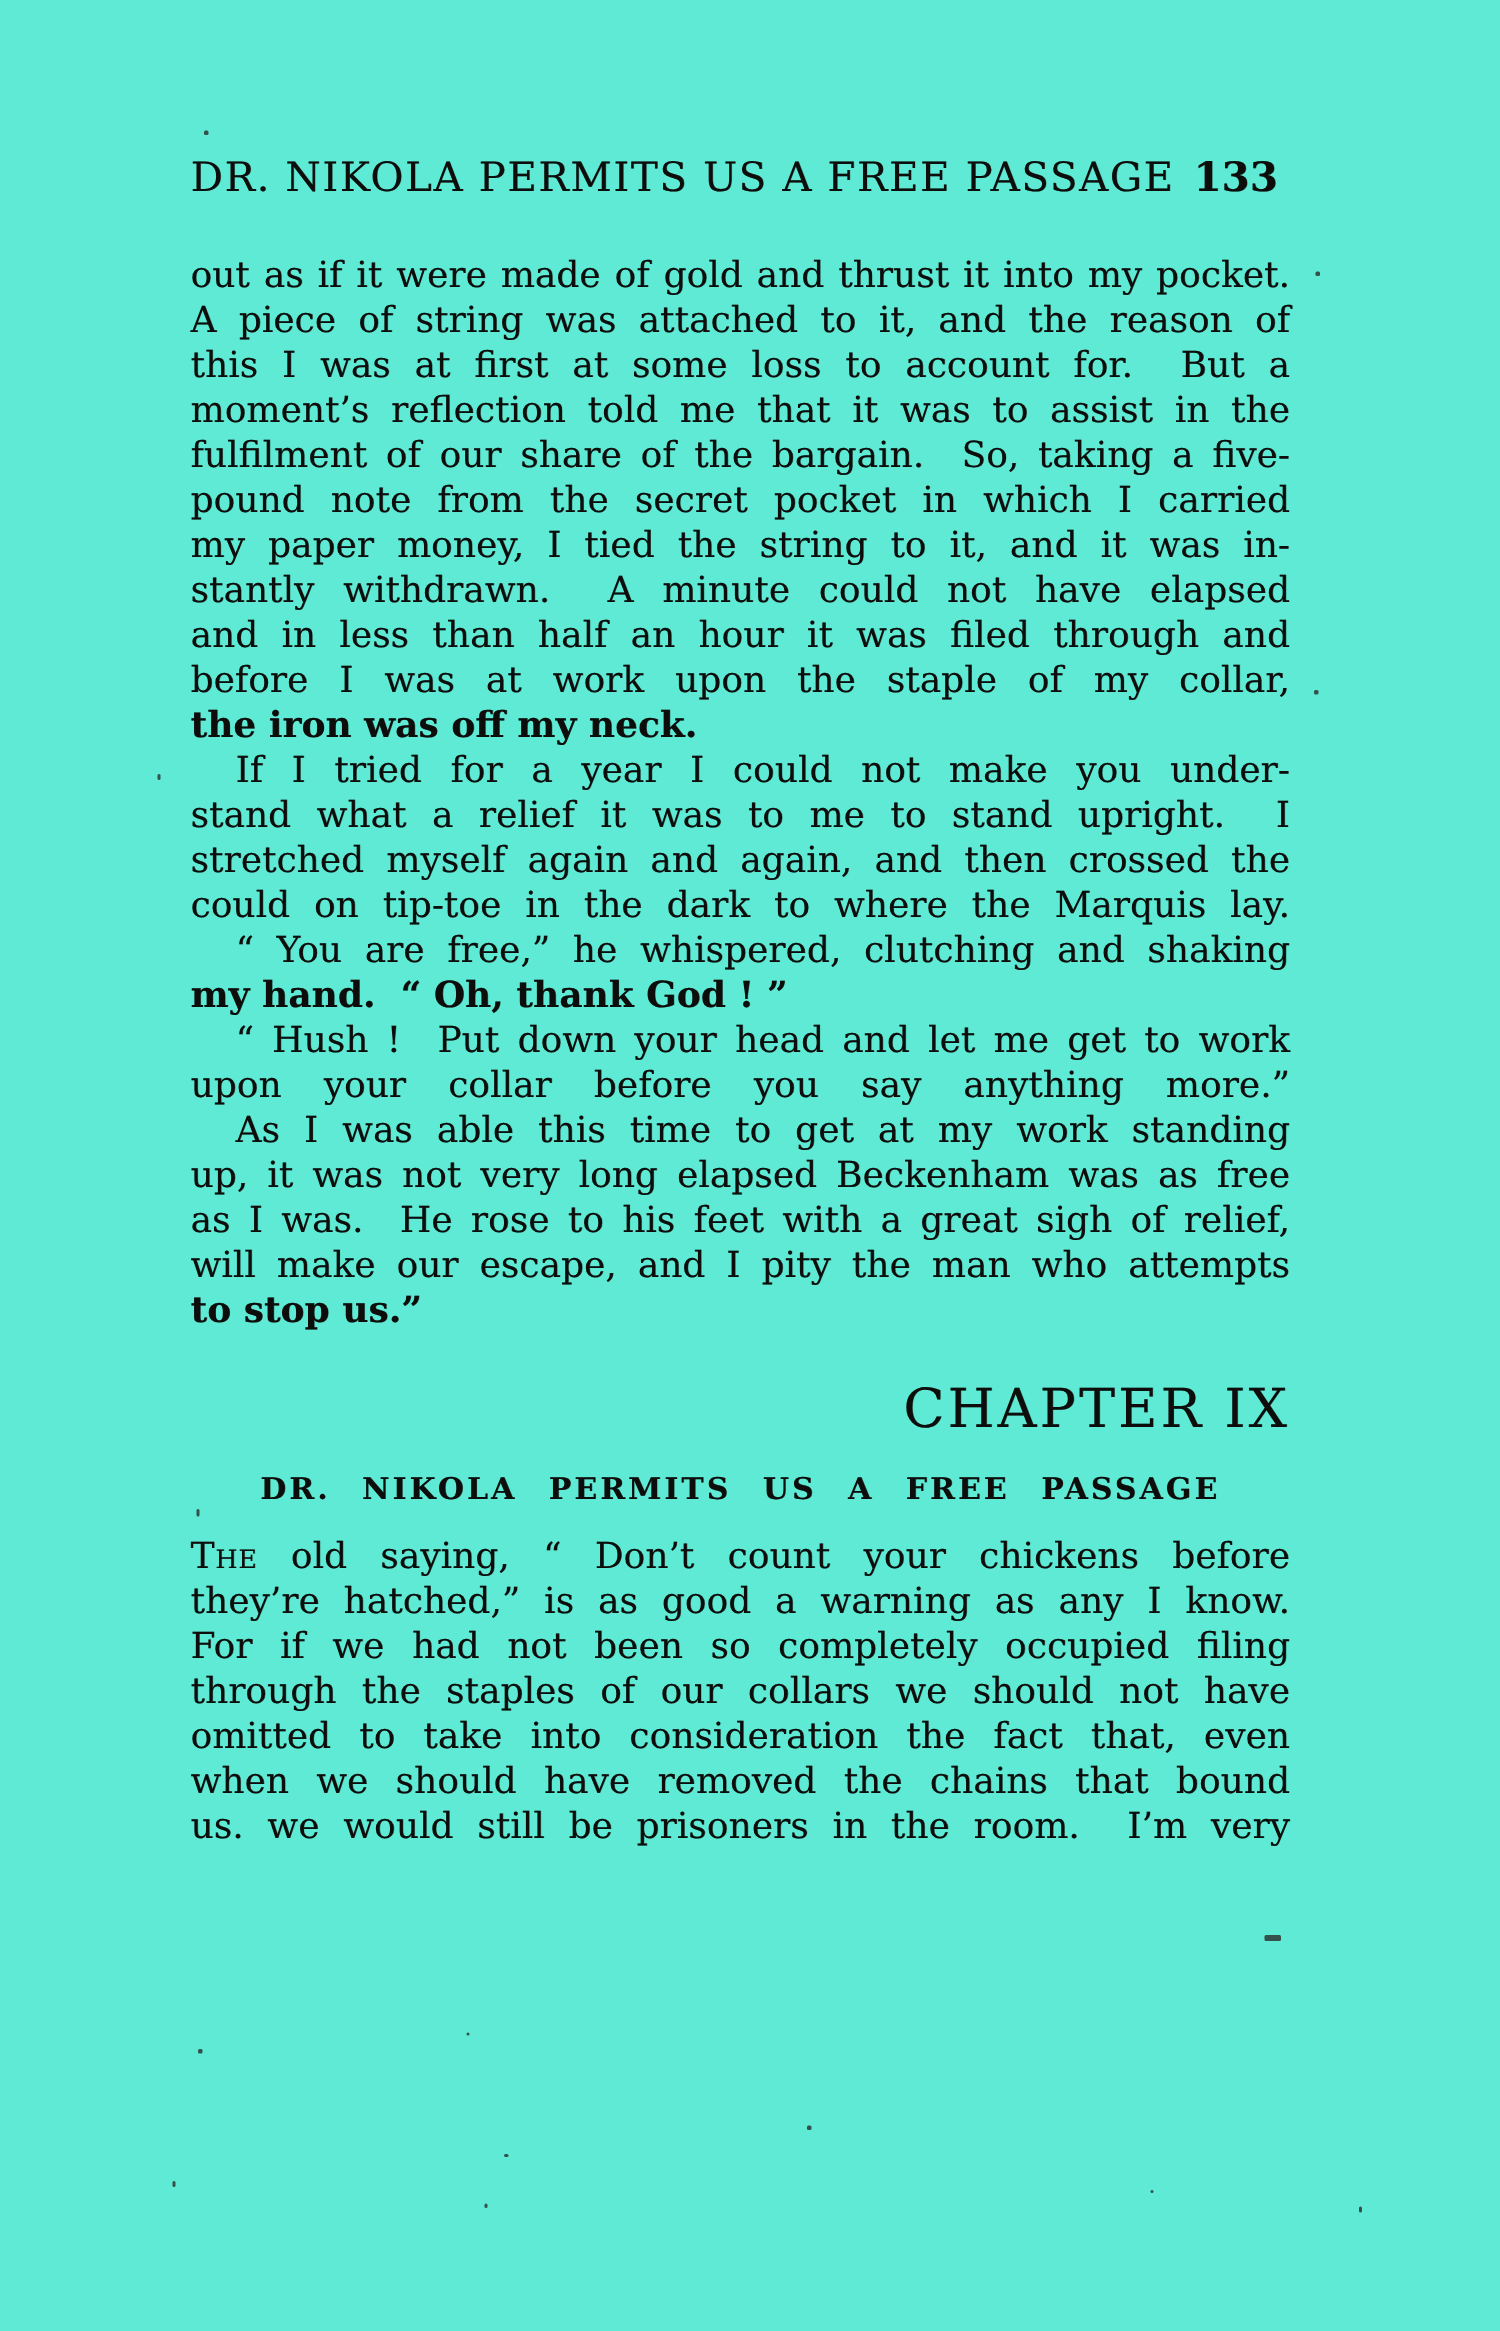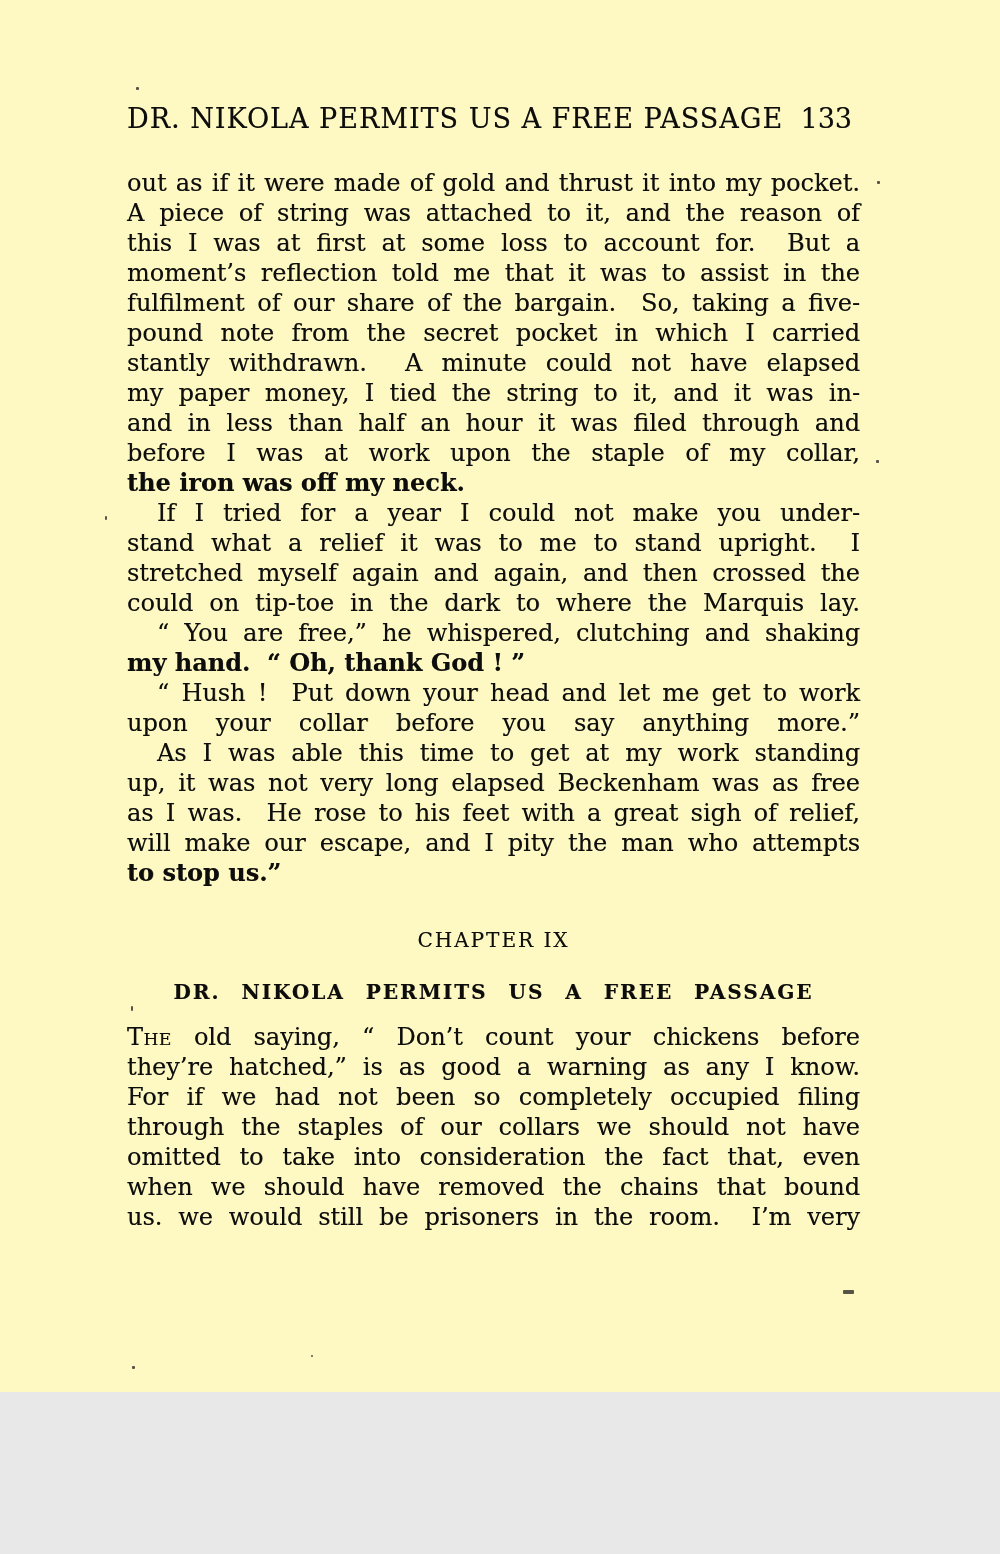--- a/index.html
+++ b/index.html
@@ -1,47 +1,47 @@
 <!DOCTYPE html>
 <html><head>
 <meta charset="utf-8">
 <style>
   html,body{margin:0;padding:0;background:#e8e8e8;}
   .page{
     position:relative;
-    width:1000px;height:1392px;
+    width:1000px;height:1554px;
     margin:0 auto;
-    background:#fef9c3;
+    background:#5eead4;
     color:#0d0d0c;
     font-family:"DejaVu Serif", serif;
     overflow:hidden;
   }
   .ink{ text-shadow:0.3px 0.3px 0 rgba(25,25,25,0.5); }
   .running-header{
     position:absolute;left:127px;top:102px;width:733px;
     display:flex;justify-content:space-between;align-items:baseline;
     font-size:27px;line-height:34px;letter-spacing:1px;white-space:nowrap;
   }
-  .running-header .pagenum{ letter-spacing:0; padding-right:8px; }
+  .running-header .pagenum{ letter-spacing:0; padding-right:8px;font-weight:bold; }
   .textblock{
     position:absolute;left:127px;top:168px;width:733px;
     font-size:24px;line-height:30px;
   }
   .paragraph{margin:0;}
   .line{
     text-align:justify;
     text-align-last:justify;
     white-space:normal;
   }
   .line.short{ text-align-last:left;font-weight:bold; }
   .line.indent{ text-indent:30px; }
   .chapter-heading{
     margin:34px 0 0 0;
-    font-size:20px;font-weight:normal;line-height:36px;
-    text-align:center;letter-spacing:2px;
+    font-size:36px;font-weight:normal;line-height:36px;
+    text-align:right;letter-spacing:2px;
   }
   .chapter-subtitle{
     margin:20px 0 0 0;
     font-size:20px;font-weight:bold;line-height:28px;
     text-align:center;letter-spacing:2px;word-spacing:12px;
   }
   #body2{ margin-top:16px; }
   .lead{ font-variant:small-caps; letter-spacing:0.5px; }
   .speck{
     position:absolute;background:#2a2a28;border-radius:1px;opacity:0.8;
@@ -59,22 +59,22 @@
 
   <main class="textblock ink">
     <section id="body1">
         <div class="paragraph">
           <div class="line">out as if it were made of gold and thrust it into my pocket.</div>
           <div class="line">A piece of string was attached to it, and the reason of</div>
           <div class="line">this I was at first at some loss to account for.&nbsp; But a</div>
           <div class="line">moment’s reflection told me that it was to assist in the</div>
           <div class="line">fulfilment of our share of the bargain.&nbsp; So, taking a five-</div>
           <div class="line">pound note from the secret pocket in which I carried</div>
+          <div class="line">my paper money, I tied the string to it, and it was in-</div>
           <div class="line">stantly withdrawn.&nbsp; A minute could not have elapsed</div>
-          <div class="line">my paper money, I tied the string to it, and it was in-</div>
           <div class="line">and in less than half an hour it was filed through and</div>
           <div class="line">before I was at work upon the staple of my collar,</div>
           <div class="line short">the iron was off my neck.</div>
         </div>
         <div class="paragraph">
           <div class="line indent">If I tried for a year I could not make you under-</div>
           <div class="line">stand what a relief it was to me to stand upright.&nbsp; I</div>
           <div class="line">stretched myself again and again, and then crossed the</div>
           <div class="line">could on tip-toe in the dark to where the Marquis lay.</div>
         </div>

